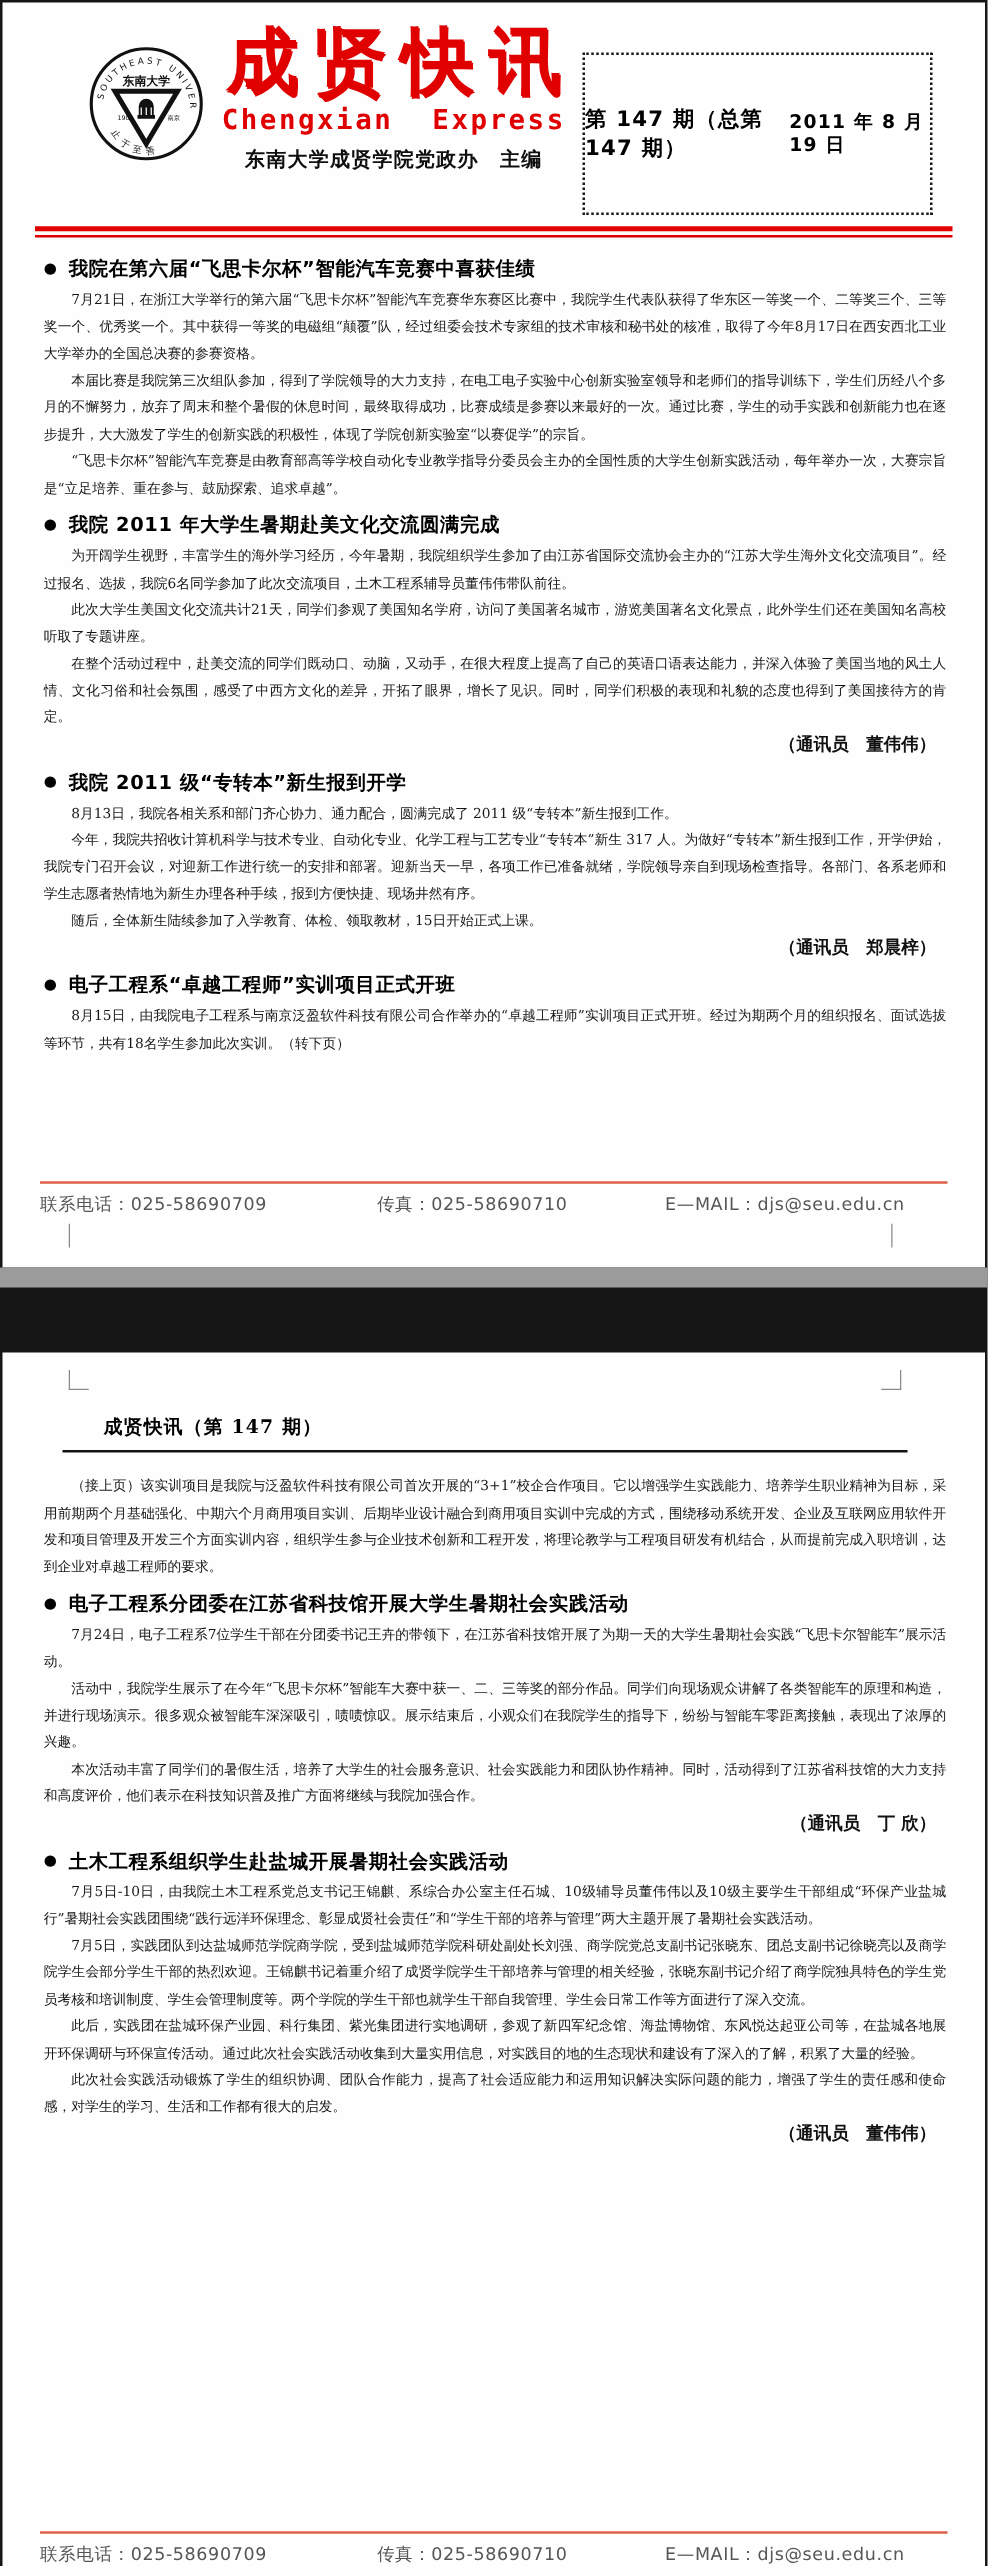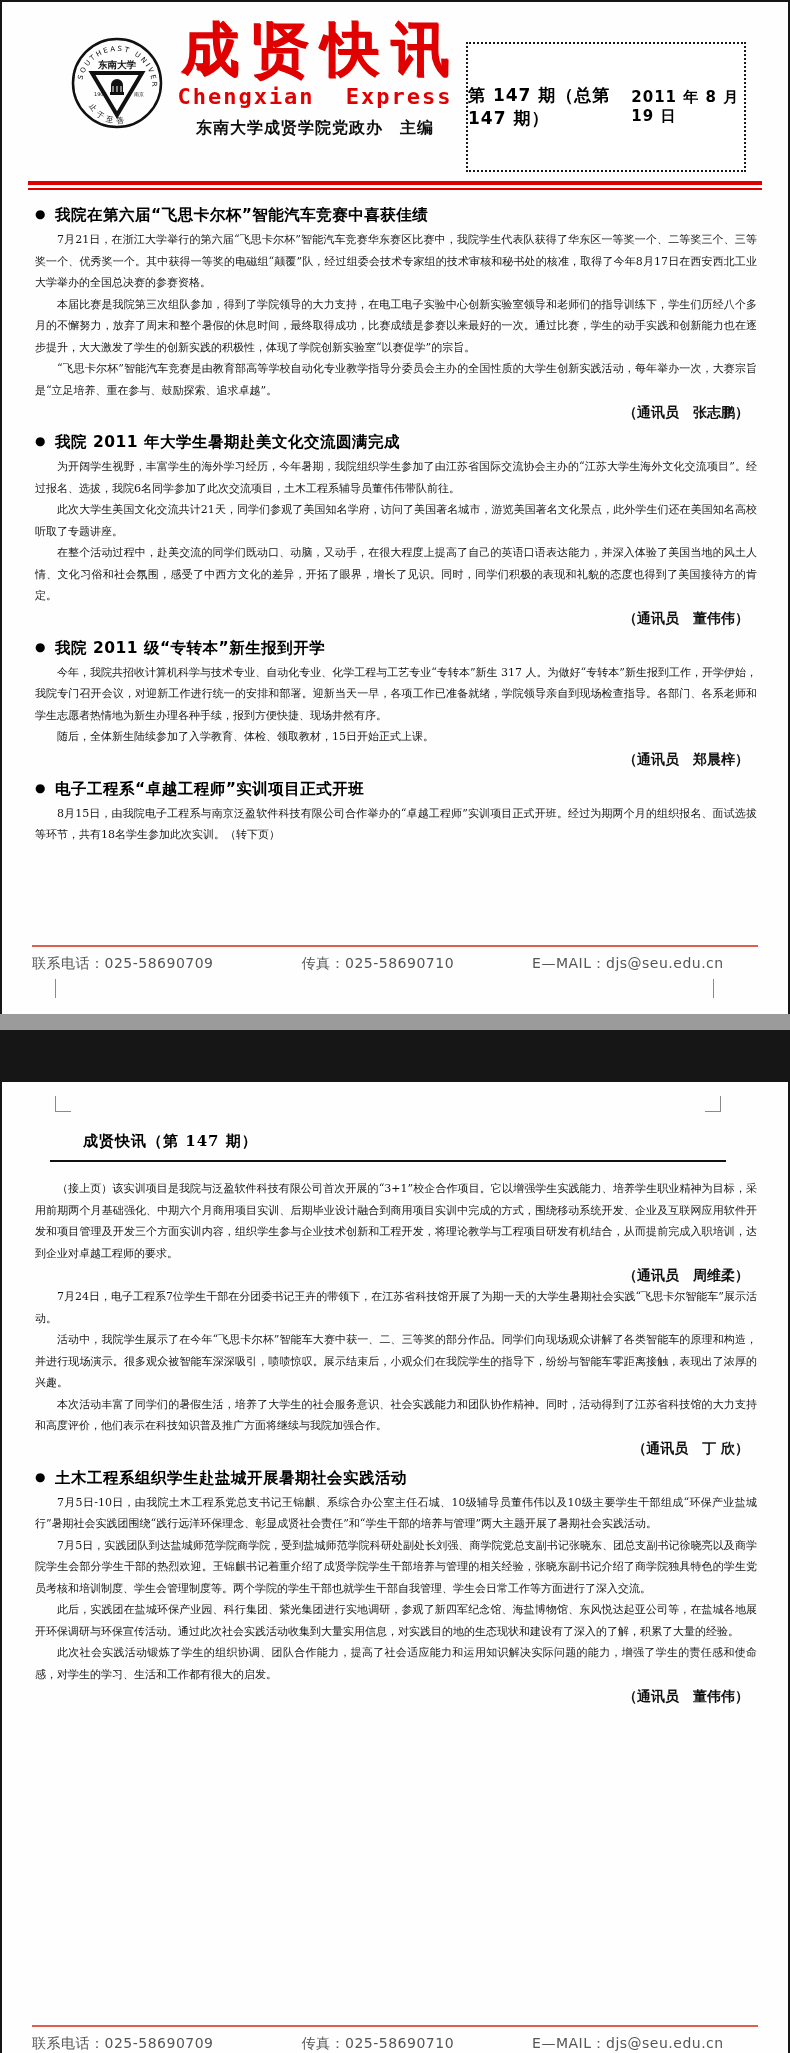--- a/index.html
+++ b/index.html
@@ -127,33 +127,33 @@
 
     <div class="red-rule"></div>
 
     <div class="articles">
 
       <div class="article">
         <div class="article-heading"><span class="bullet">●</span><span>我院在第六届“飞思卡尔杯”智能汽车竞赛中喜获佳绩</span></div>
         <p>7月21日，在浙江大学举行的第六届“飞思卡尔杯”智能汽车竞赛华东赛区比赛中，我院学生代表队获得了华东区一等奖一个、二等奖三个、三等奖一个、优秀奖一个。其中获得一等奖的电磁组“颠覆”队，经过组委会技术专家组的技术审核和秘书处的核准，取得了今年8月17日在西安西北工业大学举办的全国总决赛的参赛资格。</p>
         <p>本届比赛是我院第三次组队参加，得到了学院领导的大力支持，在电工电子实验中心创新实验室领导和老师们的指导训练下，学生们历经八个多月的不懈努力，放弃了周末和整个暑假的休息时间，最终取得成功，比赛成绩是参赛以来最好的一次。通过比赛，学生的动手实践和创新能力也在逐步提升，大大激发了学生的创新实践的积极性，体现了学院创新实验室“以赛促学”的宗旨。</p>
         <p>“飞思卡尔杯”智能汽车竞赛是由教育部高等学校自动化专业教学指导分委员会主办的全国性质的大学生创新实践活动，每年举办一次，大赛宗旨是“立足培养、重在参与、鼓励探索、追求卓越”。</p>
-        <div class="byline">（通讯员　张志鹏）</div>
       </div>
 
       <div class="article">
         <div class="article-heading"><span class="bullet">●</span><span>我院 2011 年大学生暑期赴美文化交流圆满完成</span></div>
         <p>为开阔学生视野，丰富学生的海外学习经历，今年暑期，我院组织学生参加了由江苏省国际交流协会主办的“江苏大学生海外文化交流项目”。经过报名、选拔，我院6名同学参加了此次交流项目，土木工程系辅导员董伟伟带队前往。</p>
         <p>此次大学生美国文化交流共计21天，同学们参观了美国知名学府，访问了美国著名城市，游览美国著名文化景点，此外学生们还在美国知名高校听取了专题讲座。</p>
         <p>在整个活动过程中，赴美交流的同学们既动口、动脑，又动手，在很大程度上提高了自己的英语口语表达能力，并深入体验了美国当地的风土人情、文化习俗和社会氛围，感受了中西方文化的差异，开拓了眼界，增长了见识。同时，同学们积极的表现和礼貌的态度也得到了美国接待方的肯定。</p>
         <div class="byline">（通讯员　董伟伟）</div>
       </div>
 
       <div class="article">
         <div class="article-heading"><span class="bullet">●</span><span>我院 2011 级“专转本”新生报到开学</span></div>
+        <p>8月13日，我院各相关系和部门齐心协力、通力配合，圆满完成了 2011 级“专转本”新生报到工作。</p>
         <p>今年，我院共招收计算机科学与技术专业、自动化专业、化学工程与工艺专业“专转本”新生 317 人。为做好“专转本”新生报到工作，开学伊始，我院专门召开会议，对迎新工作进行统一的安排和部署。迎新当天一早，各项工作已准备就绪，学院领导亲自到现场检查指导。各部门、各系老师和学生志愿者热情地为新生办理各种手续，报到方便快捷、现场井然有序。</p>
         <p>随后，全体新生陆续参加了入学教育、体检、领取教材，15日开始正式上课。</p>
         <div class="byline">（通讯员　郑晨梓）</div>
       </div>
 
       <div class="article">
         <div class="article-heading"><span class="bullet">●</span><span>电子工程系“卓越工程师”实训项目正式开班</span></div>
         <p>8月15日，由我院电子工程系与南京泛盈软件科技有限公司合作举办的“卓越工程师”实训项目正式开班。经过为期两个月的组织报名、面试选拔等环节，共有18名学生参加此次实训。（转下页）</p>
       </div>
 
@@ -176,24 +176,24 @@
     <div class="mark corner-l" style="left:53px; top:14px;"></div>
     <div class="mark corner-r" style="left:703px; top:14px;"></div>
 
     <div class="p2-header">成贤快讯（第 147 期）</div>
     <div class="p2-rule"></div>
 
     <div class="articles2">
 
       <div class="article">
         <p>（接上页）该实训项目是我院与泛盈软件科技有限公司首次开展的“3+1”校企合作项目。它以增强学生实践能力、培养学生职业精神为目标，采用前期两个月基础强化、中期六个月商用项目实训、后期毕业设计融合到商用项目实训中完成的方式，围绕移动系统开发、企业及互联网应用软件开发和项目管理及开发三个方面实训内容，组织学生参与企业技术创新和工程开发，将理论教学与工程项目研发有机结合，从而提前完成入职培训，达到企业对卓越工程师的要求。</p>
-        <div class="byline">（通讯员　周维柔）</div>
-      </div>
-
-      <div class="article">
+      </div>
+
+      <div class="article">
+        <div class="article-heading"><span class="bullet">●</span><span>电子工程系分团委在江苏省科技馆开展大学生暑期社会实践活动</span></div>
         <p>7月24日，电子工程系7位学生干部在分团委书记王卉的带领下，在江苏省科技馆开展了为期一天的大学生暑期社会实践“飞思卡尔智能车”展示活动。</p>
         <p>活动中，我院学生展示了在今年“飞思卡尔杯”智能车大赛中获一、二、三等奖的部分作品。同学们向现场观众讲解了各类智能车的原理和构造，并进行现场演示。很多观众被智能车深深吸引，啧啧惊叹。展示结束后，小观众们在我院学生的指导下，纷纷与智能车零距离接触，表现出了浓厚的兴趣。</p>
         <p>本次活动丰富了同学们的暑假生活，培养了大学生的社会服务意识、社会实践能力和团队协作精神。同时，活动得到了江苏省科技馆的大力支持和高度评价，他们表示在科技知识普及推广方面将继续与我院加强合作。</p>
         <div class="byline">（通讯员　丁 欣）</div>
       </div>
 
       <div class="article">
         <div class="article-heading"><span class="bullet">●</span><span>土木工程系组织学生赴盐城开展暑期社会实践活动</span></div>
         <p>7月5日-10日，由我院土木工程系党总支书记王锦麒、系综合办公室主任石城、10级辅导员董伟伟以及10级主要学生干部组成“环保产业盐城行”暑期社会实践团围绕“践行远洋环保理念、彰显成贤社会责任”和“学生干部的培养与管理”两大主题开展了暑期社会实践活动。</p>
         <p>7月5日，实践团队到达盐城师范学院商学院，受到盐城师范学院科研处副处长刘强、商学院党总支副书记张晓东、团总支副书记徐晓亮以及商学院学生会部分学生干部的热烈欢迎。王锦麒书记着重介绍了成贤学院学生干部培养与管理的相关经验，张晓东副书记介绍了商学院独具特色的学生党员考核和培训制度、学生会管理制度等。两个学院的学生干部也就学生干部自我管理、学生会日常工作等方面进行了深入交流。</p>

